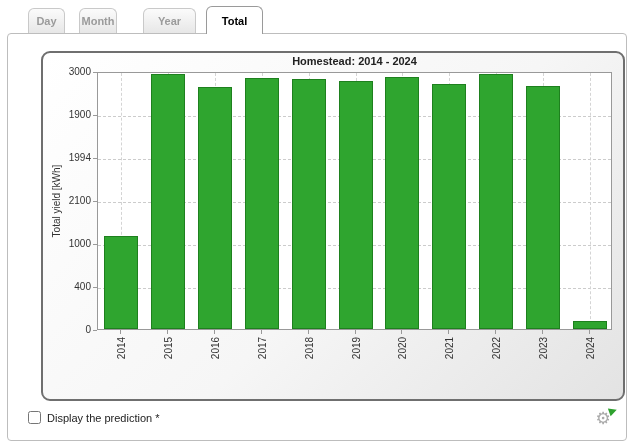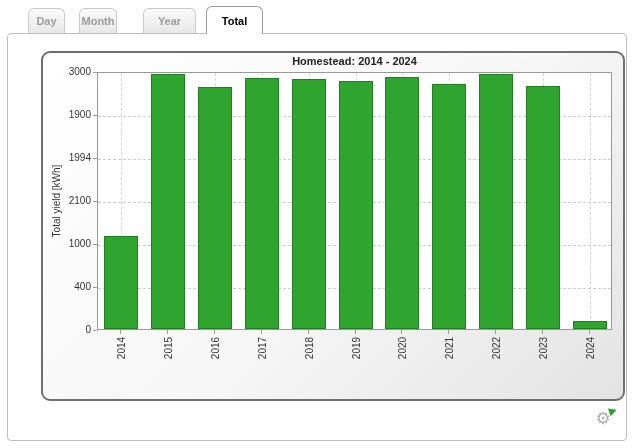--- a/index.html
+++ b/index.html
@@ -179,19 +179,23 @@
         <div class="ytick-mark" style="left: 50px; top: 148px;"></div>
         <div class="ytick-label" style="left: 12px; top: 99px;">1994</div>
         <div class="ytick-mark" style="left: 50px; top: 105px;"></div>
         <div class="ytick-label" style="left: 12px; top: 56px;">1900</div>
         <div class="ytick-mark" style="left: 50px; top: 62px;"></div>
         <div class="ytick-label" style="left: 12px; top: 13px;">3000</div>
         <div class="ytick-mark" style="left: 50px; top: 19px;"></div>
       </div>
   </div>
 
+  <div class="prediction-row">
+    <input type="checkbox" id="prediction-checkbox" style="">
+    <span class="prediction-label">Display the prediction *</span>
+  </div>
 
   <div class="gear">
     <span>⚙</span>
     <span class="gear-arrow"></span>
   </div>
 
 </div>
 
 </body></html>

